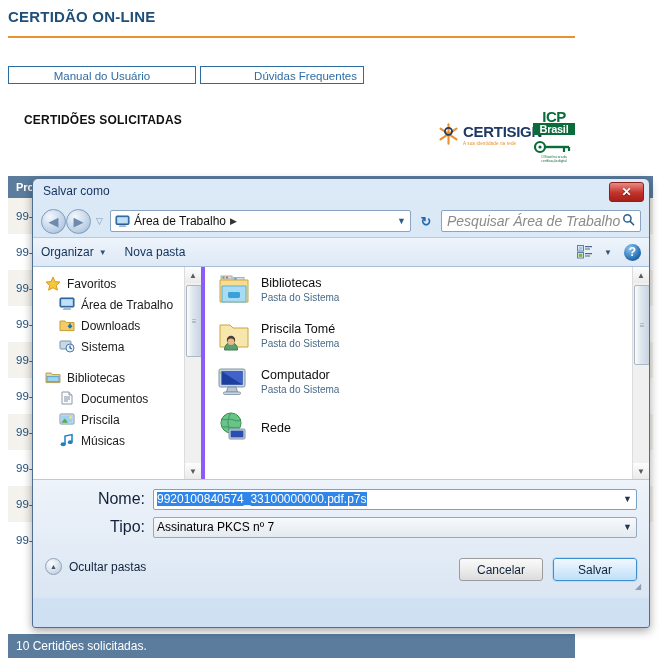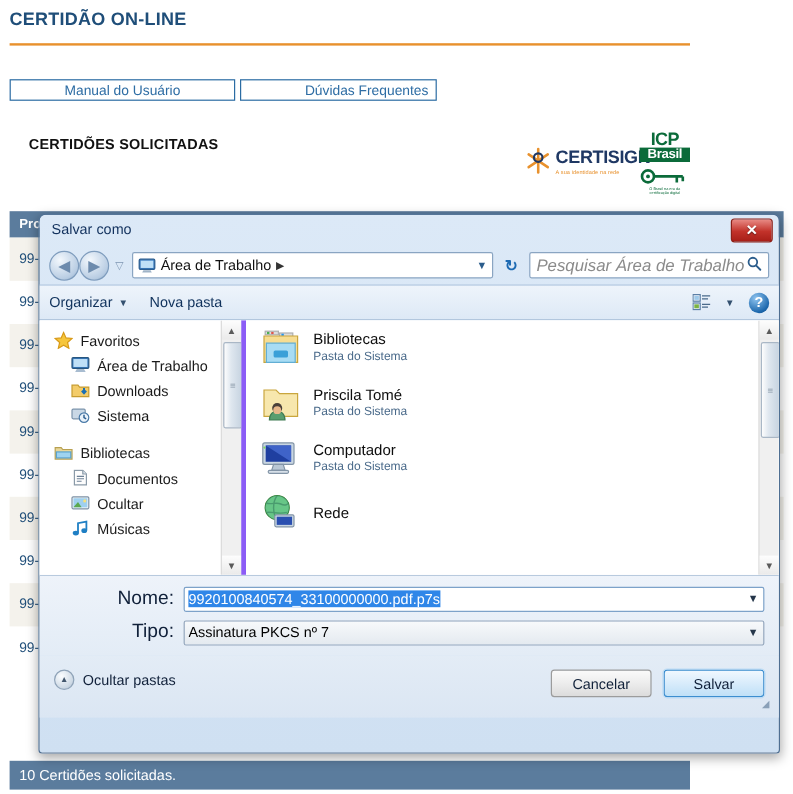--- a/index.html
+++ b/index.html
@@ -492,21 +492,21 @@
       </div>
       <div class="nav-item child">
         <span class="nav-ico">
           <svg width="16" height="14" viewBox="0 0 16 14">
             <rect x="1" y="2" width="14" height="10" rx="1" fill="#f2f6f9" stroke="#7d91a5"></rect>
             <rect x="2.2" y="3.2" width="11.6" height="7.6" fill="#9fd0ef"></rect>
             <path d="M2.2 10.8 L6 6.4 L9 10.8 Z" fill="#5aa84f"></path>
             <circle cx="11.6" cy="5.4" r="1.3" fill="#f7e17a"></circle>
           </svg>
         </span>
-        <span>Ocultar</span>
+        <span>Priscila</span>
       </div>
       <div class="nav-item child">
         <span class="nav-ico">
           <svg width="16" height="14" viewBox="0 0 16 14">
             <path d="M6 11 V3 L13 1.6 V9" fill="none" stroke="#1f7fc4" stroke-width="1.5"></path>
             <ellipse cx="4.2" cy="11.2" rx="2.6" ry="2" fill="#1f7fc4"></ellipse>
             <ellipse cx="11.2" cy="9.2" rx="2.4" ry="1.9" fill="#1f7fc4"></ellipse>
           </svg>
         </span>
         <span>Músicas</span>

